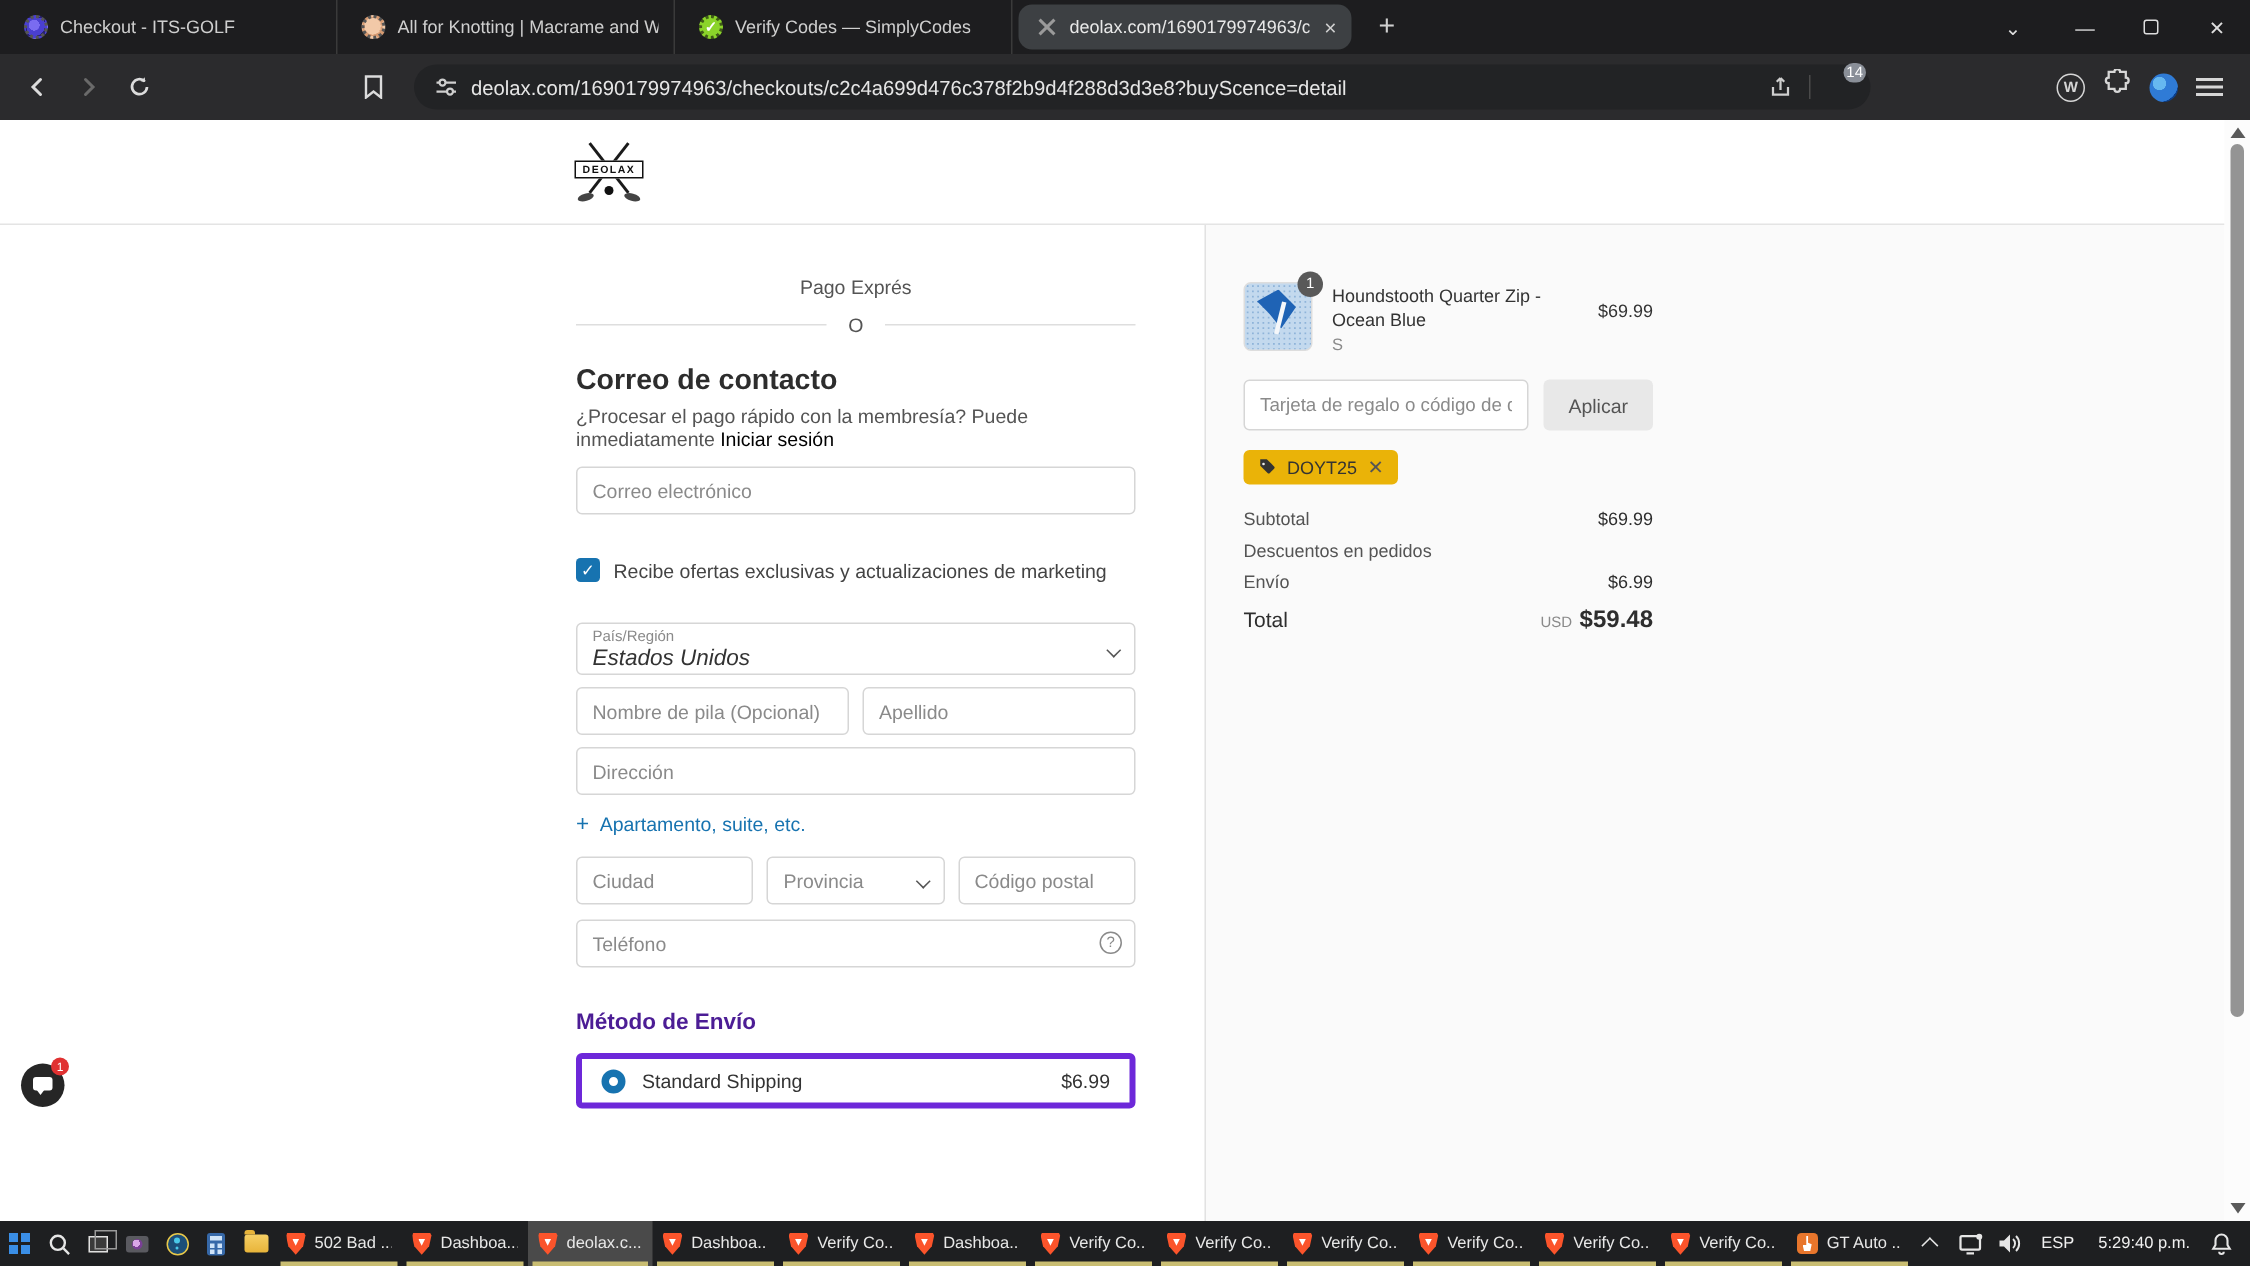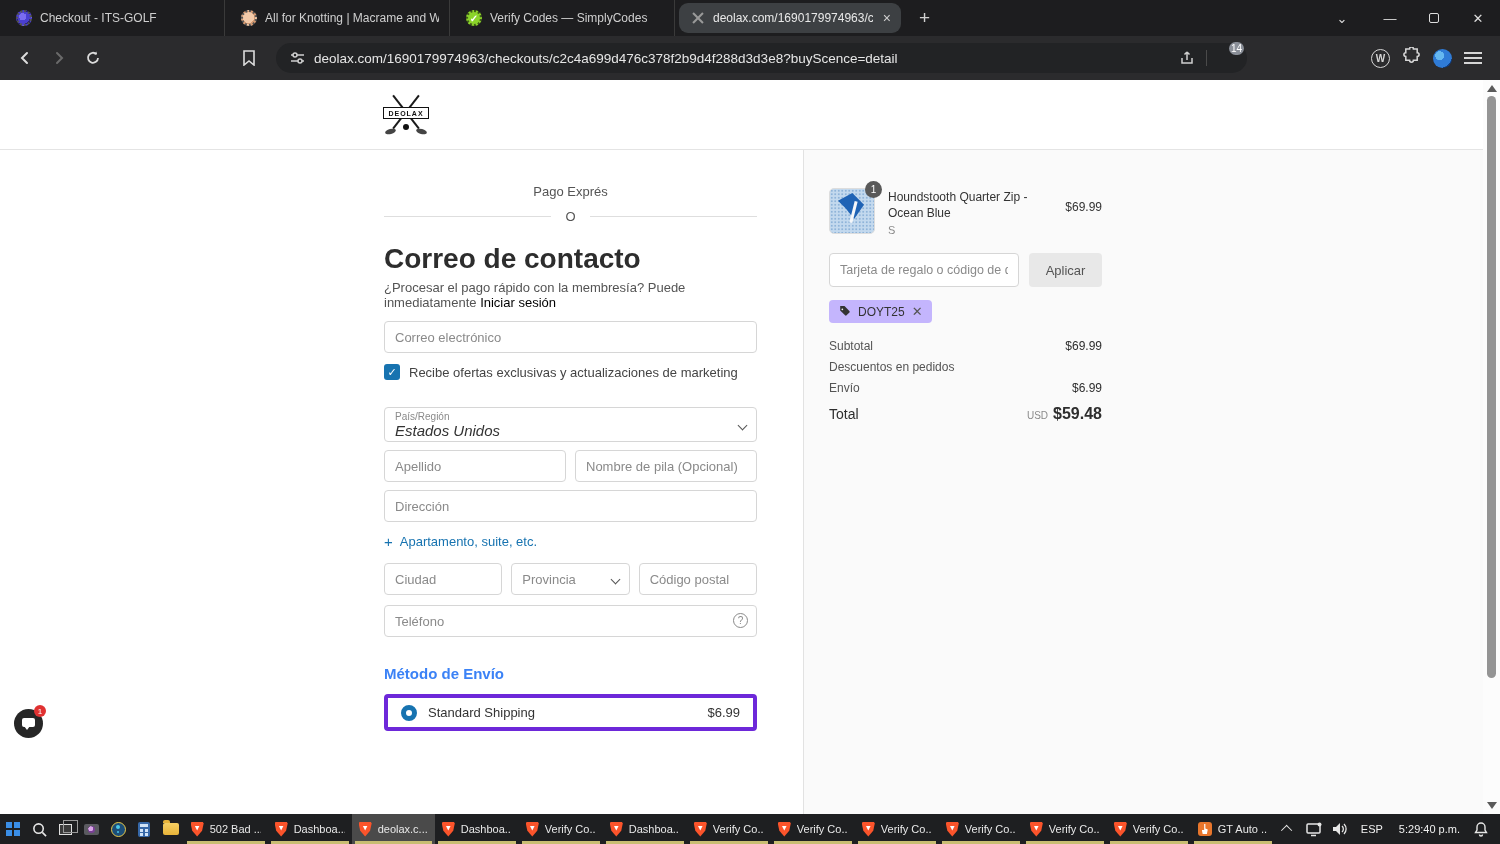--- a/index.html
+++ b/index.html
@@ -66,27 +66,27 @@
   .logo .brand { position:absolute; top:17px; left:-1px; right:-1px; background:#fff; border:1.5px solid #111;
     font-size:7px; font-weight:bold; letter-spacing:1px; text-align:center; padding:1.5px 0; color:#111; }
 
   .left-col { position:absolute; left:384px; top:104px; width:373px; }
   .express-title { text-align:center; font-size:13px; color:#545454; margin-bottom:10px; }
   .paypal-btn { height:31px; background:#ffc439; border-radius:4px; display:flex; align-items:center; justify-content:center;
     font-style:italic; font-weight:bold; font-size:17px; letter-spacing:0; margin-bottom:15px; }
   .pp-pay { color:#253b80; } .pp-pal { color:#179bd7; }
   .o-divider { display:flex; align-items:center; gap:14px; color:#545454; font-size:13px; margin-bottom:19px; }
   .o-divider .line { flex:1; height:1px; background:#dedede; }
-  h2.sec { font-size:28px; font-weight:bold; color:#2d2d2d; margin-bottom:5px; }
+  h2.sec { font-size:19px; font-weight:bold; color:#2d2d2d; margin-bottom:5px; }
   .login-line { font-size:13px; color:#545454; margin-bottom:11px; }
   .link { color:#000000; }
   .in { width:100%; height:32px; border:1px solid #d6d6d6; border-radius:4px; padding:0 10px;
     font-size:13px; color:#333; font-family:"Liberation Sans", sans-serif; background:#fff; }
   .in::placeholder { color:#8a8a8a; }
-  .email-row { margin-bottom:11px; }
+  .email-row { margin-bottom:29px; }
   .chk-row { display:flex; align-items:center; gap:9px; font-size:13px; color:#444; margin-bottom:27px; }
   .checkbox { width:16px; height:16px; background:#1773b0; border-radius:3px; color:#fff; font-size:11px;
     display:flex; align-items:center; justify-content:center; flex:0 0 16px; }
   .entrega-h { margin-bottom:14px !important; }
   .select-box { position:relative; height:35px; border:1px solid #d6d6d6; border-radius:4px; padding:3px 10px 0; margin-bottom:8px; background:#fff; }
   .select-box .sm-label { font-size:10px; color:#8a8a8a; }
   .select-box .value { font-size:15px; color:#333; margin-top:0px;font-style:italic; }
   .chev { position:absolute; right:9px; top:50%; margin-top:-3px; width:8px; height:8px; }
   .chev:before { content:""; position:absolute; left:0; top:0; width:6px; height:6px; border-right:1.5px solid #555;
     border-bottom:1.5px solid #555; transform:rotate(45deg); }
@@ -95,21 +95,21 @@
   .addr-row { margin-bottom:11px; }
   .apt-link { display:flex; align-items:center; gap:7px; font-size:13px; color:#1773b0; margin-bottom:13px; }
   .plus { font-size:15px; color:#1773b0; }
   .row3 { display:flex; gap:9px; margin-bottom:10px; }
   .row3 > * { flex:1; }
   .fake-select { position:relative; height:32px; border:1px solid #d6d6d6; border-radius:4px; padding:0 10px;
     display:flex; align-items:center; font-size:13px; color:#8a8a8a; background:#fff; }
   .phone-row { position:relative; margin-bottom:25px; }
   .q-ico { position:absolute; right:9px; top:8px; width:15px; height:15px; border:1px solid #8a8a8a; border-radius:50%;
     color:#8a8a8a; font-size:10px; display:flex; align-items:center; justify-content:center; }
-  h3.ship-h { font-size:15px; font-weight:bold; color:#3b82f6; margin-bottom:12px;margin-top:28px; }
+  h3.ship-h { font-size:15px; font-weight:bold; color:#4c1d95; margin-bottom:12px;margin-top:28px; }
   .ship-box { height:37px; border:4px solid #6d28d9; border-radius:4px; display:flex; align-items:center;
     padding:0 13px; gap:11px; font-size:13px; color:#333; margin-bottom:28px; }
   .radio { width:16px; height:16px; border-radius:50%; border:5px solid #1773b0; background:#fff; flex:0 0 16px; }
   .ship-price { margin-left:auto; color:#333; }
 
   
   .right-col { position:absolute; left:803px; top:70px; right:17px; bottom:0; background:#fafafa; border-left:1px solid #e2e2e2; }
   .rc-inner { width:273px; margin-left:25px; }
   .prod-row { display:flex; gap:13px; margin-top:38px; }
   .thumb-wrap { position:relative; flex:0 0 46px; }
@@ -121,21 +121,21 @@
   .qty-badge { position:absolute; top:-7px; right:-7px; width:17px; height:17px; border-radius:50%; background:#595959;
     color:#fff; font-size:10px; display:flex; align-items:center; justify-content:center; }
   .prod-info { flex:1; padding-top:2px; }
   .prod-name { font-size:12px; color:#333; line-height:1.3; }
   .prod-variant { font-size:11px; color:#8a8a8a; margin-top:3px; }
   .prod-price { font-size:12px; color:#333; text-align:right; margin-top:12px; }
   .disc-row { display:flex; gap:10px; margin-top:17px; }
   .disc-row .in { flex:1; height:34px; font-size:12.5px; }
   .apply-btn { flex:0 0 73px; height:34px; background:#e8e8e8; border:none; border-radius:4px; font-size:13px;
     color:#545454; font-family:"Liberation Sans", sans-serif; }
-  .chip { display:inline-flex; align-items:center; gap:7px; height:23px; background:#c4b5fd; border-radius:4px;
+  .chip { display:inline-flex; align-items:center; gap:7px; height:23px; background:#eab308; border-radius:4px;
     padding:0 9px; margin-top:13px; font-size:12px; color:#333; }
   .tag-ico { width:13px; height:13px; }
   .chip .x-small { font-size:13px; color:#555; }
   .sum { margin-top:16px; font-size:12px; color:#545454; }
   .sum-row { display:flex; justify-content:space-between; align-items:center; margin-bottom:7px; }
   .sum-row .val { color:#2e2e2e; }
   .disc-line { color:#8a8a8a; display:flex; align-items:center; gap:5px; }
   .total-row { display:flex; justify-content:space-between; align-items:baseline; margin-top:10px; }
   .total-label { font-size:14px; color:#2e2e2e; }
   .total-val { font-size:16px; font-weight:bold; color:#2e2e2e; }
@@ -313,22 +313,22 @@
         <span class="checkbox">✓</span>
         <span>Recibe ofertas exclusivas y actualizaciones de marketing</span>
       </div>
 
       <div class="select-box">
         <div class="sm-label">País/Región</div>
         <div class="value">Estados Unidos</div>
         <span class="chev"></span>
       </div>
       <div class="row2">
+        <input class="in" placeholder="Nombre de pila (Opcional)" style="">
         <input class="in" placeholder="Apellido" style="">
-        <input class="in" placeholder="Nombre de pila (Opcional)" style="">
       </div>
       <div class="addr-row">
         <input class="in" placeholder="Dirección" style="">
       </div>
       <div class="apt-link">
         <span class="plus">+</span>
         <span>Apartamento, suite, etc.</span>
       </div>
       <div class="row3">
         <input class="in" placeholder="Ciudad" style="">

